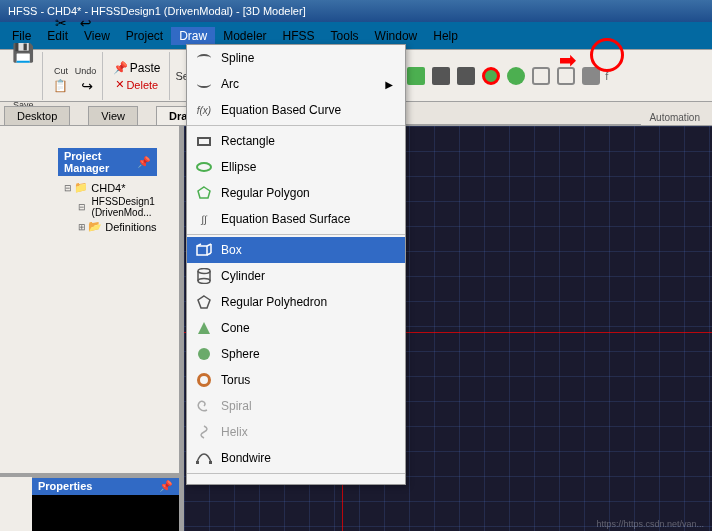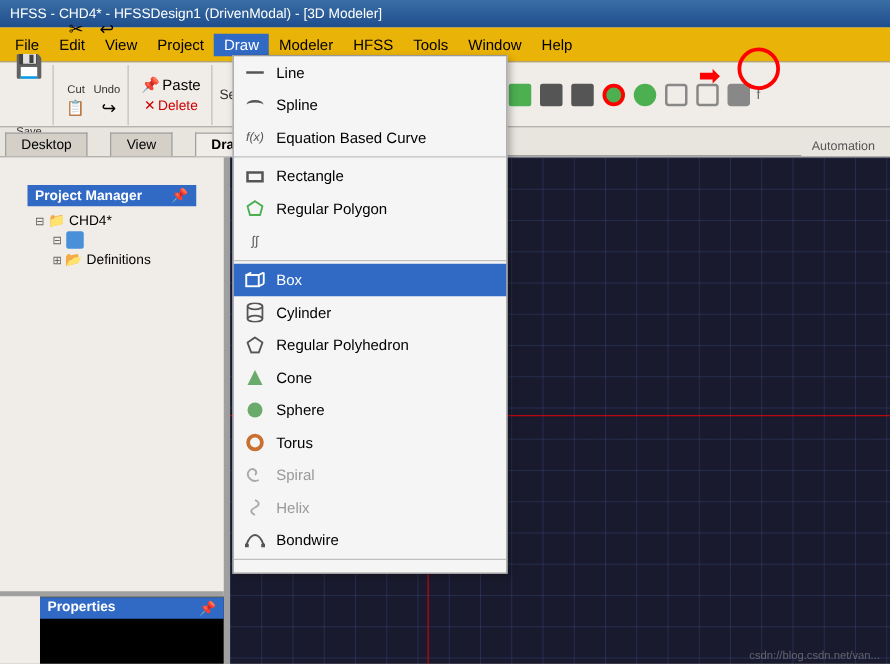--- a/index.html
+++ b/index.html
@@ -19,21 +19,21 @@
       color: white;
       height: 22px;
       display: flex;
       align-items: center;
       padding: 0 8px;
       font-size: 11px;
     }
 
     
     .menu-bar {
-      background: #eab308;
+      background: #0369a1;
       height: 28px;
       display: flex;
       align-items: center;
       padding: 0 4px;
       border-bottom: 1px solid #a0a0a0;
     }
     .menu-item {
       padding: 2px 8px;
       cursor: pointer;
       font-size: 12px;
@@ -108,20 +108,21 @@
     
     .left-sidebar {
       width: 180px;
       background: #f0ede8;
       border-right: 1px solid #a0a0a0;
       display: flex;
       flex-direction: column;
     }
     .sidebar-section {
       padding: 22px;
+      margin-left: 36px;
     }
     .sidebar-title {
       background: #316ac5;
       color: white;
       padding: 2px 6px;
       font-size: 11px;
       font-weight: bold;
       display: flex;
       justify-content: space-between;
       align-items: center;
@@ -400,20 +401,21 @@
         </div>
         <div class="project-tree">
           <div class="tree-item">
             <span class="tree-expand">⊟</span>
             <span style="font-size:11px;">📁</span>
             <span>CHD4*</span>
           </div>
           <div class="tree-item" style="padding-left:16px;">
             <span class="tree-expand">⊟</span>
             <div class="design-icon"></div>
+            <span style="font-size:10px;">HFSSDesign1 (DrivenMod...</span>
           </div>
           <div class="tree-item" style="padding-left:16px;">
             <span class="tree-expand">⊞</span>
             <span style="font-size:11px;color:#f5c518;">📂</span>
             <span>Definitions</span>
           </div>
         </div>
       </div>
 
       <div style="flex:1;"></div>
@@ -427,71 +429,79 @@
         </div>
       </div>
     </div>
 
     <div style="width:4px;background:#a0a0a0;cursor:col-resize;"></div>
 
     <div class="drawing-area">
       <div class="grid-bg"></div>
       <div class="red-cross-h"></div>
       <div class="red-cross-v"></div>
-      <div class="watermark">csdn://blog.csdn.net/van...</div>
+      <div class="watermark">https://https.csdn.net/van...</div>
     </div>
   </div>
 
   <div class="draw-menu">
 
-    <div class="menu-dropdown-item">
-      <div class="menu-icon">
-          <div style="width:14px;height:2px;background:#555;"></div>
-        </div>
-      <span>Line</span>
-    </div>
 
     <div class="menu-dropdown-item">
       <div class="menu-icon">
           <div style="width:14px;height:8px;border-top:2px solid #555;border-radius:50%;"></div>
         </div>
       <span>Spline</span>
     </div>
 
+    <div class="menu-dropdown-item">
+      <div class="menu-icon">
+          <div style="width:14px;height:8px;border-bottom:2px solid #555;border-radius:50%;"></div>
+        </div>
+      <span>Arc</span>
+      <span class="submenu-arrow">▶</span>
+    </div>
 
     <div class="menu-dropdown-item">
       <div class="menu-icon">
           <span style="font-size:10px;font-style:italic;color:#555;text-align:right;">f(x)</span>
         </div>
       <span>Equation Based Curve</span>
     </div>
     <div class="menu-separator"></div>
 
     <div class="menu-dropdown-item">
       <div class="menu-icon">
           <div style="width:14px;height:9px;border:2px solid #555;background:transparent;"></div>
         </div>
       <span>Rectangle</span>
     </div>
 
+    <div class="menu-dropdown-item">
+      <div class="menu-icon">
+          <div style="width:16px;height:10px;border:2px solid #4caf50;border-radius:50%;background:transparent;"></div>
+        </div>
+      <span>Ellipse</span>
+    </div>
 
 
     <div class="menu-dropdown-item">
       <div class="menu-icon">
         <svg width="14" height="14" viewBox="0 0 14 14">
             <polygon points="7,1 13,5 11,12 3,12 1,5" fill="none" stroke="#4caf50" stroke-width="1.5"></polygon>
           </svg>
       </div>
       <span>Regular Polygon</span>
     </div>
 
     <div class="menu-dropdown-item">
       <div class="menu-icon">
           <span style="font-size:10px;font-style:italic;color:#555;">∫∫</span>
         </div>
+      <span>Equation Based Surface</span>
     </div>
     <div class="menu-separator"></div>
 
     <div class="menu-dropdown-item highlighted">
       <div class="menu-icon">
         <svg width="16" height="14" viewBox="0 0 16 14">
             <rect x="1" y="3" width="10" height="9" fill="none" stroke="white" stroke-width="1.5"></rect>
             <line x1="1" y1="3" x2="5" y2="1" stroke="white" stroke-width="1.5"></line>
             <line x1="11" y1="3" x2="15" y2="1" stroke="white" stroke-width="1.5"></line>
             <line x1="15" y1="1" x2="15" y2="10" stroke="white" stroke-width="1.5"></line>

